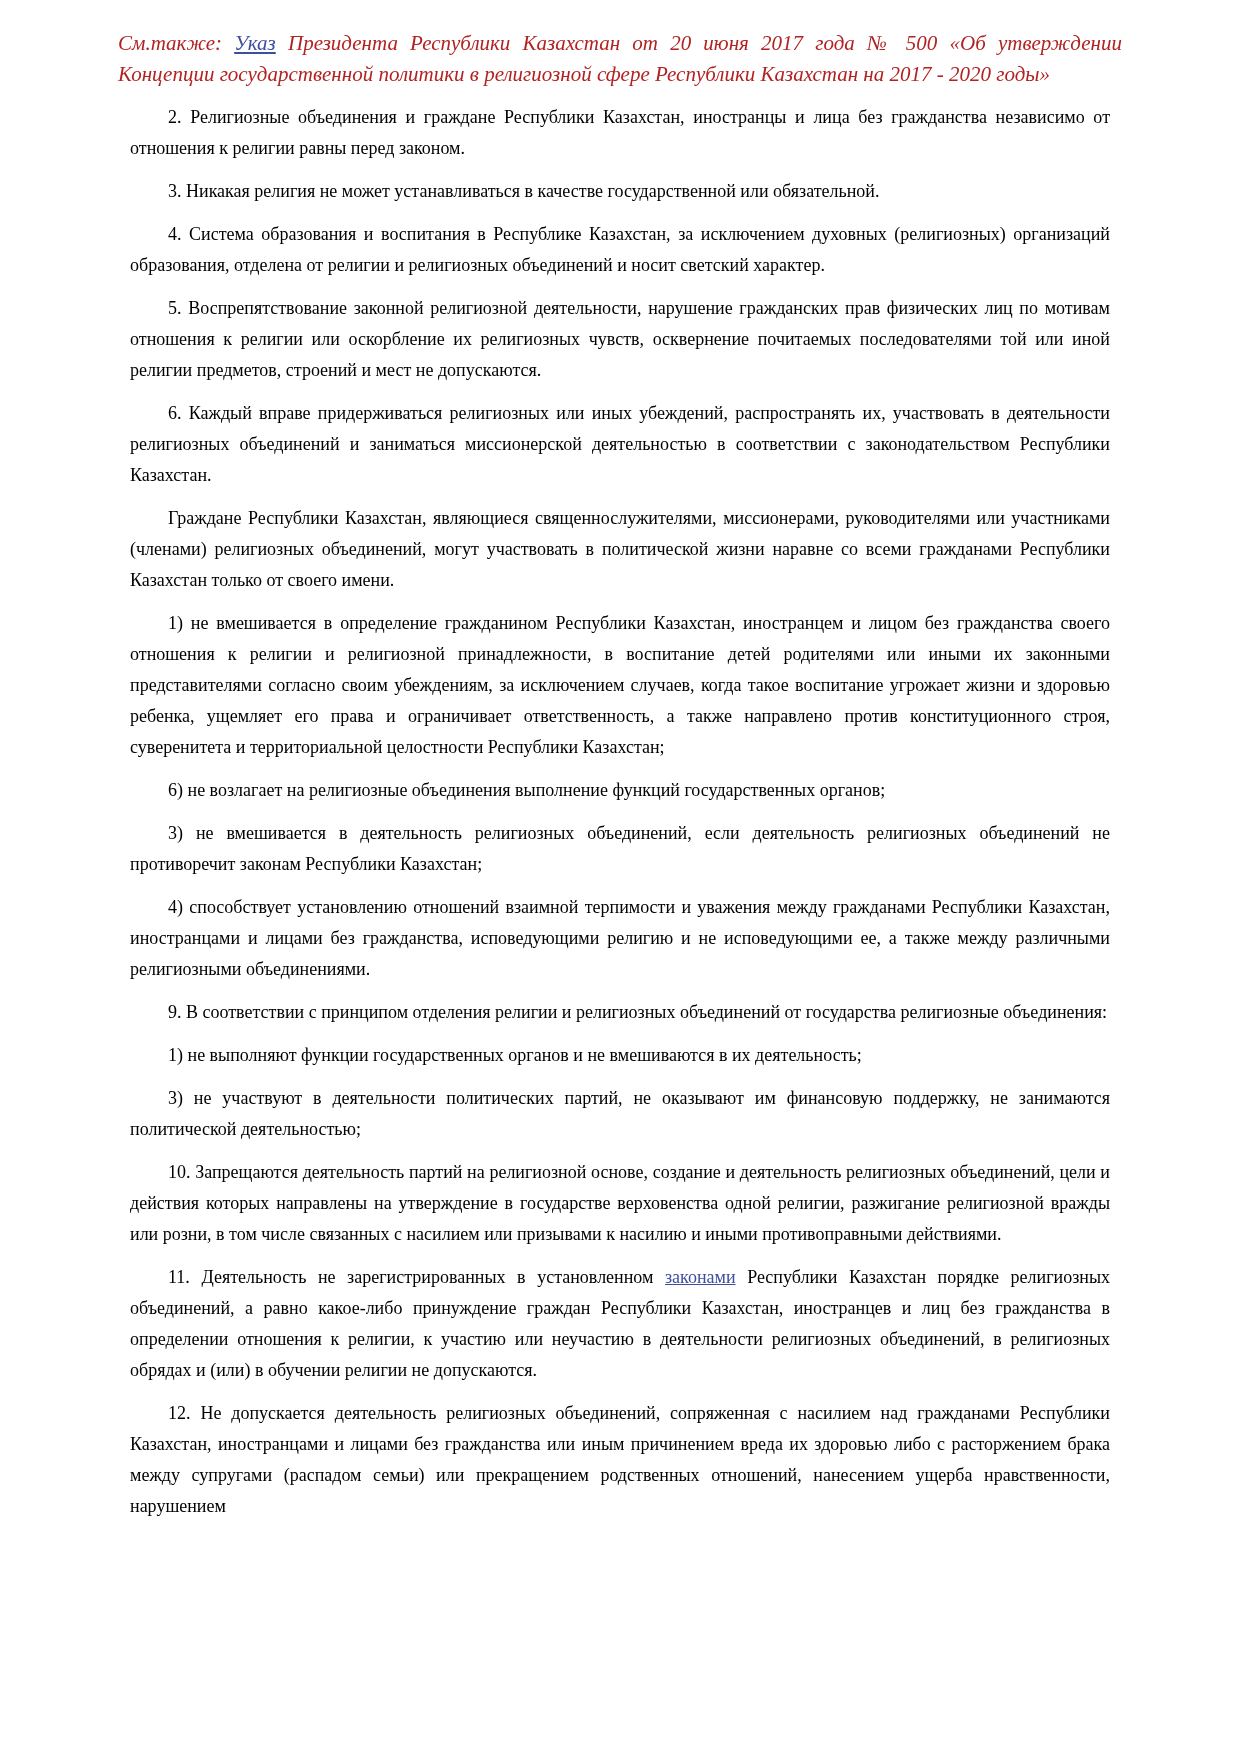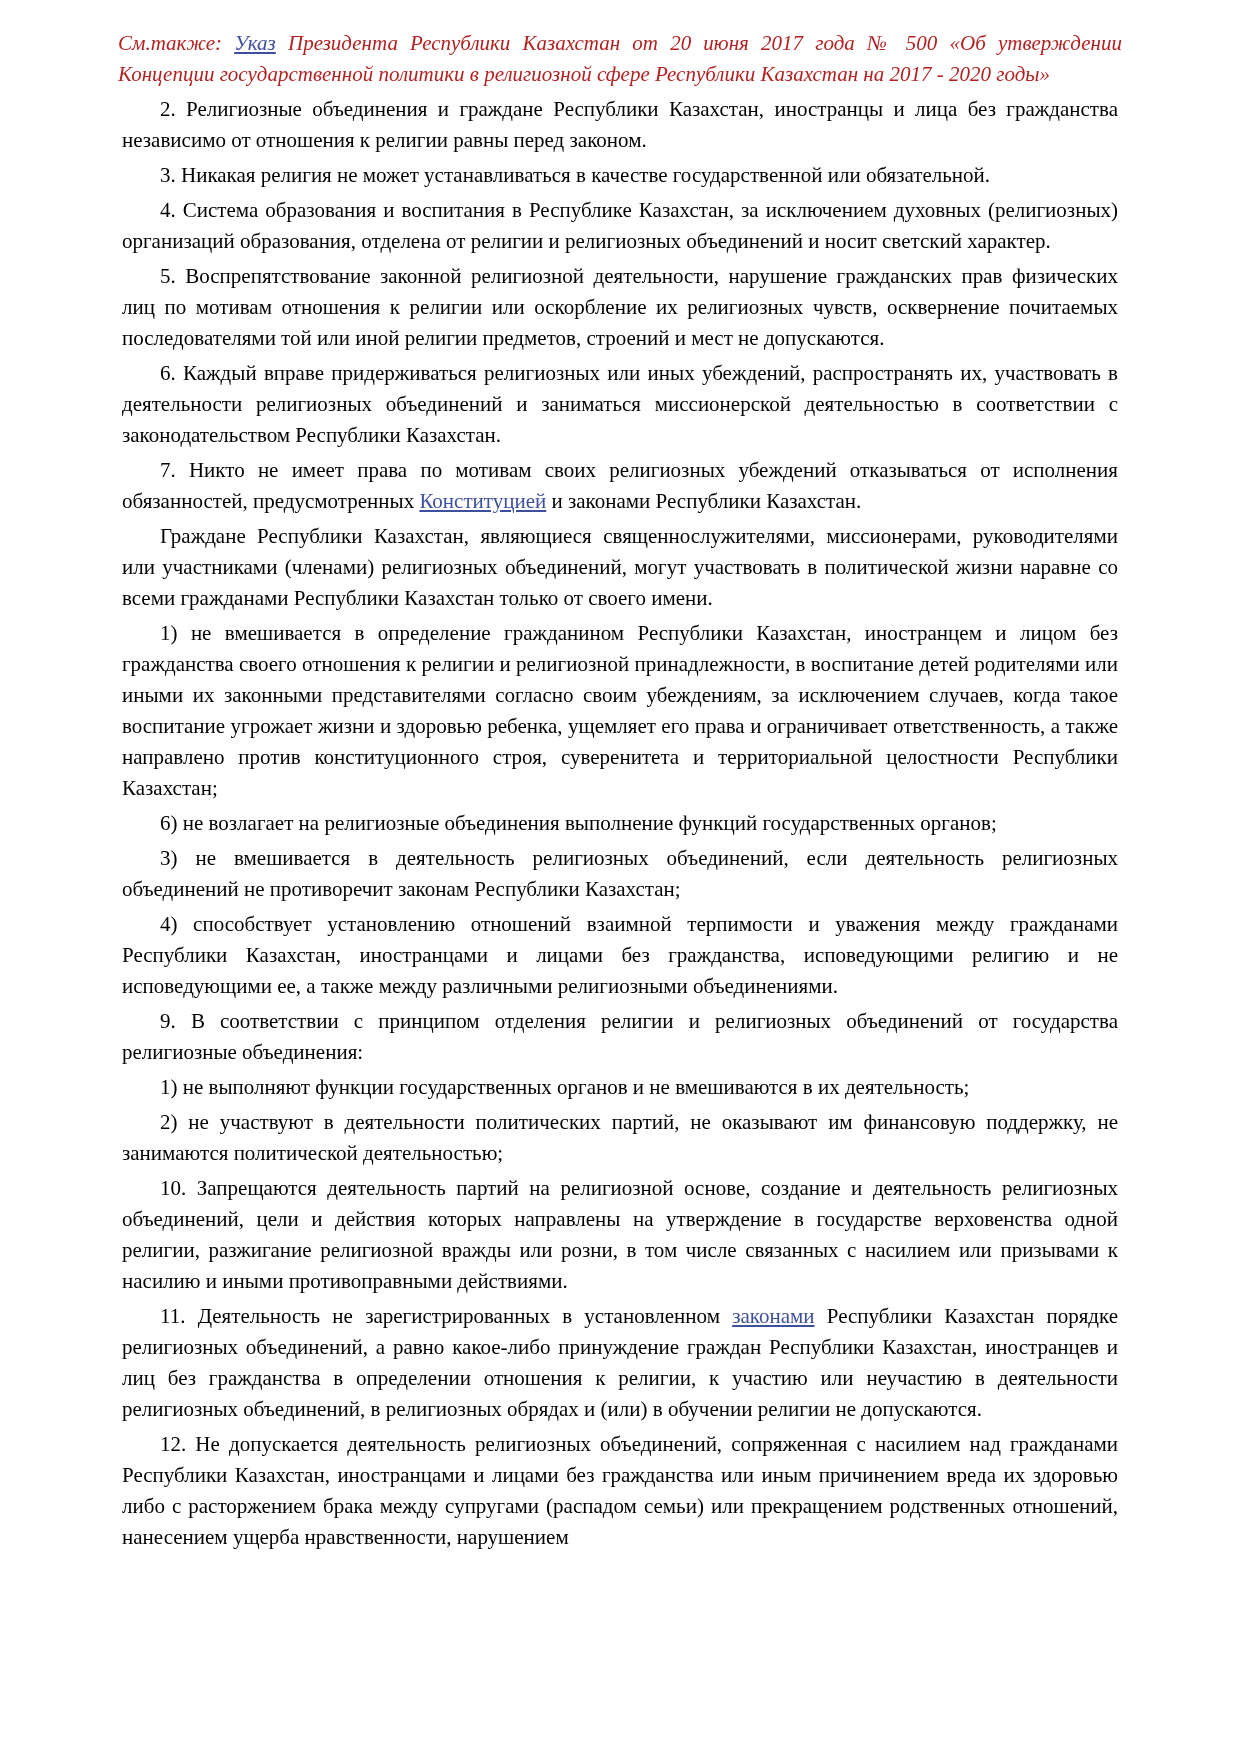--- a/index.html
+++ b/index.html
@@ -26,22 +26,22 @@
   .note {
     margin: 0;
     color: var(--note-red);
     font-style: italic;
     font-size: 21px;
     line-height: 31px;
     text-align: justify;
     text-indent: 0;
   }
   .para {
-    margin: 4px;
-    font-size: 21px;
+    margin: 12px;
+    font-size: 18px;
     line-height: 31px;
     text-align: justify;
     text-indent: 38px;
     color: var(--body-text);
   }
   .doc-link {
     color: var(--link-blue);
     text-decoration: underline;
     cursor: pointer;
   }
@@ -50,26 +50,25 @@
 <body>
 
 <div class="page">
   <p class="note"><span>См.также: </span><a class="doc-link" href="#">Указ</a><span> Президента Республики Казахстан от 20 июня 2017 года № 500 «Об утверждении Концепции государственной политики в религиозной сфере Республики Казахстан на 2017 - 2020 годы»</span></p>
   <div>
       <p class="para"><span>2. Религиозные объединения и граждане Республики Казахстан, иностранцы и лица без гражданства независимо от отношения к религии равны перед законом.</span></p>
       <p class="para"><span>3. Никакая религия не может устанавливаться в качестве государственной или обязательной.</span></p>
       <p class="para"><span>4. Система образования и воспитания в Республике Казахстан, за исключением духовных (религиозных) организаций образования, отделена от религии и религиозных объединений и носит светский характер.</span></p>
       <p class="para"><span>5. Воспрепятствование законной религиозной деятельности, нарушение гражданских прав физических лиц по мотивам отношения к религии или оскорбление их религиозных чувств, осквернение почитаемых последователями той или иной религии предметов, строений и мест не допускаются.</span></p>
       <p class="para"><span>6. Каждый вправе придерживаться религиозных или иных убеждений, распространять их, участвовать в деятельности религиозных объединений и заниматься миссионерской деятельностью в соответствии с законодательством Республики Казахстан.</span></p>
-      <p class="para"><span>7. Никто не имеет права по мотивам своих религиозных убеждений отказываться от исполнения обязанностей, предусмотренных </span><a class="doc-link" href="#">Конституцией</a><span> и законами Республики Казахстан.</span></p>
       <p class="para"><span>Граждане Республики Казахстан, являющиеся священнослужителями, миссионерами, руководителями или участниками (членами) религиозных объединений, могут участвовать в политической жизни наравне со всеми гражданами Республики Казахстан только от своего имени.</span></p>
       <p class="para"><span>1) не вмешивается в определение гражданином Республики Казахстан, иностранцем и лицом без гражданства своего отношения к религии и религиозной принадлежности, в воспитание детей родителями или иными их законными представителями согласно своим убеждениям, за исключением случаев, когда такое воспитание угрожает жизни и здоровью ребенка, ущемляет его права и ограничивает ответственность, а также направлено против конституционного строя, суверенитета и территориальной целостности Республики Казахстан;</span></p>
       <p class="para"><span>6) не возлагает на религиозные объединения выполнение функций государственных органов;</span></p>
       <p class="para"><span>3) не вмешивается в деятельность религиозных объединений, если деятельность религиозных объединений не противоречит законам Республики Казахстан;</span></p>
       <p class="para"><span>4) способствует установлению отношений взаимной терпимости и уважения между гражданами Республики Казахстан, иностранцами и лицами без гражданства, исповедующими религию и не исповедующими ее, а также между различными религиозными объединениями.</span></p>
       <p class="para"><span>9. В соответствии с принципом отделения религии и религиозных объединений от государства религиозные объединения:</span></p>
       <p class="para"><span>1) не выполняют функции государственных органов и не вмешиваются в их деятельность;</span></p>
-      <p class="para"><span>2) не участвуют в деятельности политических партий, не оказывают им финансовую поддержку, не занимаются политической деятельностью;</span></p>
+      <p class="para"><span>3) не участвуют в деятельности политических партий, не оказывают им финансовую поддержку, не занимаются политической деятельностью;</span></p>
       <p class="para"><span>10. Запрещаются деятельность партий на религиозной основе, создание и деятельность религиозных объединений, цели и действия которых направлены на утверждение в государстве верховенства одной религии, разжигание религиозной вражды или розни, в том числе связанных с насилием или призывами к насилию и иными противоправными действиями.</span></p>
       <p class="para"><span>11. Деятельность не зарегистрированных в установленном </span><a class="doc-link" href="#">законами</a><span> Республики Казахстан порядке религиозных объединений, а равно какое-либо принуждение граждан Республики Казахстан, иностранцев и лиц без гражданства в определении отношения к религии, к участию или неучастию в деятельности религиозных объединений, в религиозных обрядах и (или) в обучении религии не допускаются.</span></p>
       <p class="para"><span>12. Не допускается деятельность религиозных объединений, сопряженная с насилием над гражданами Республики Казахстан, иностранцами и лицами без гражданства или иным причинением вреда их здоровью либо с расторжением брака между супругами (распадом семьи) или прекращением родственных отношений, нанесением ущерба нравственности, нарушением</span></p>
     </div>
 </div>
 
 </body></html>

